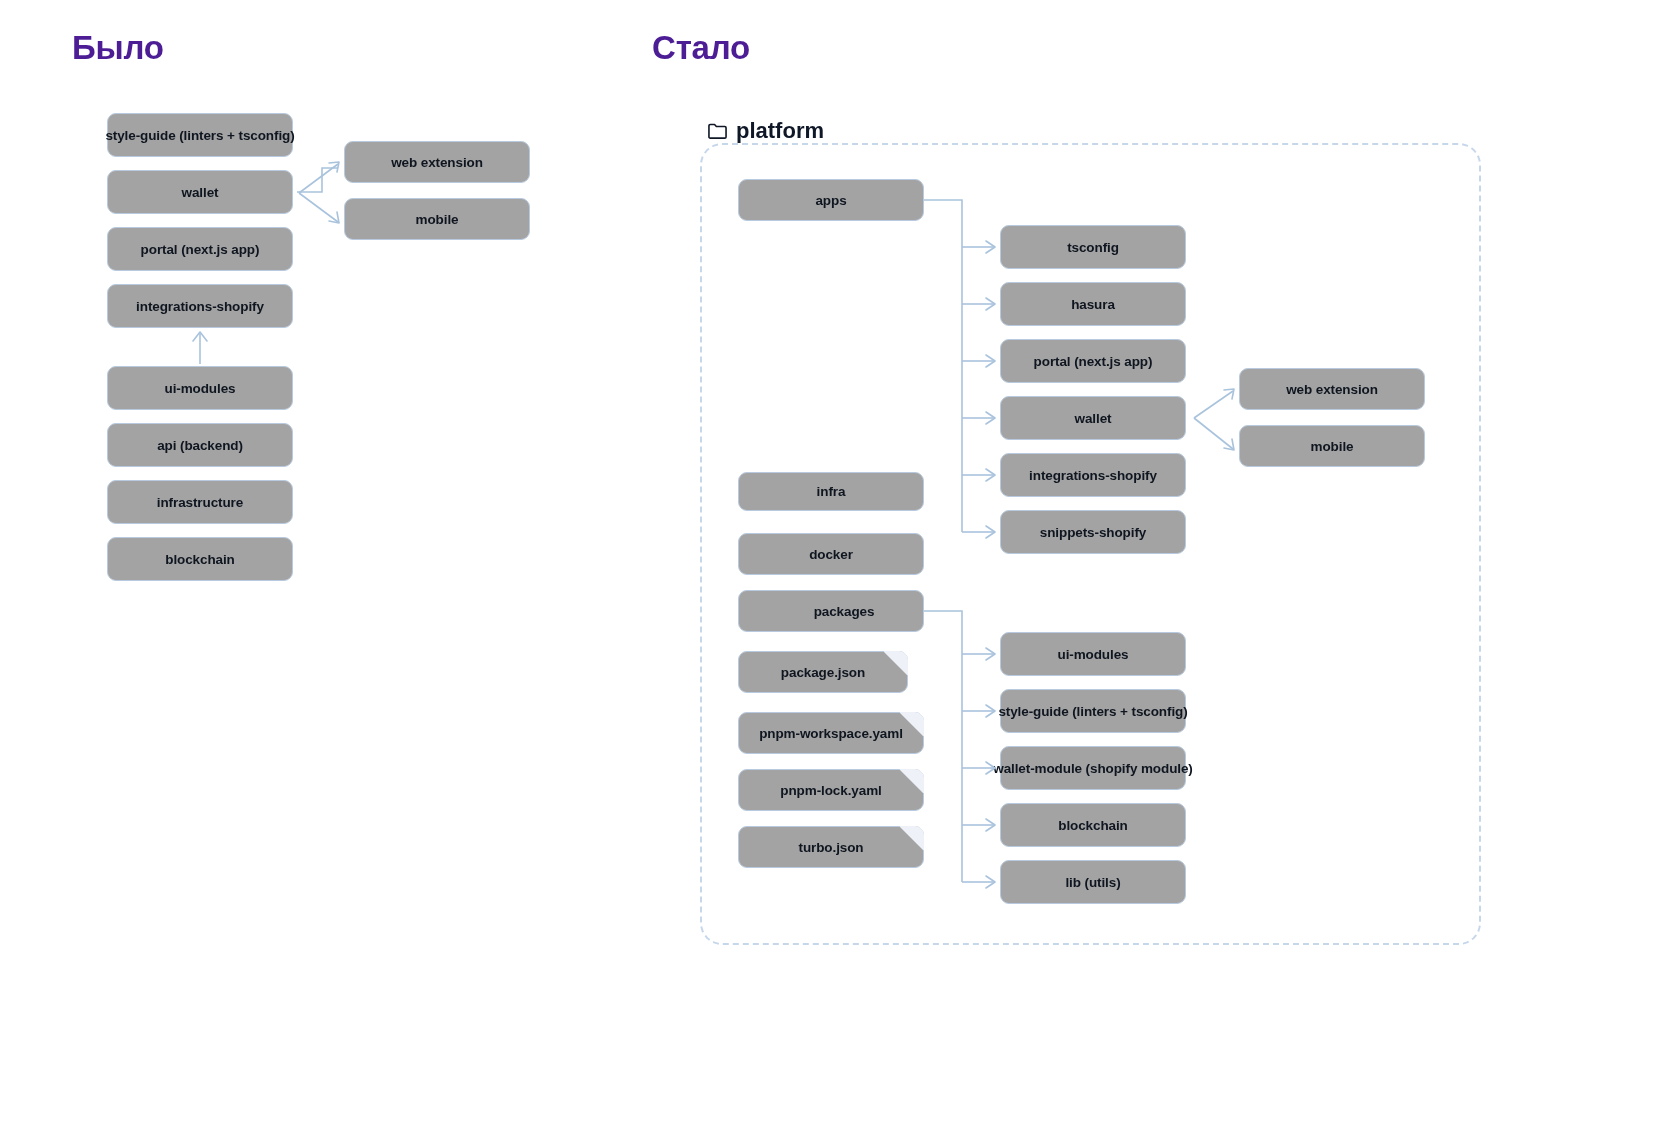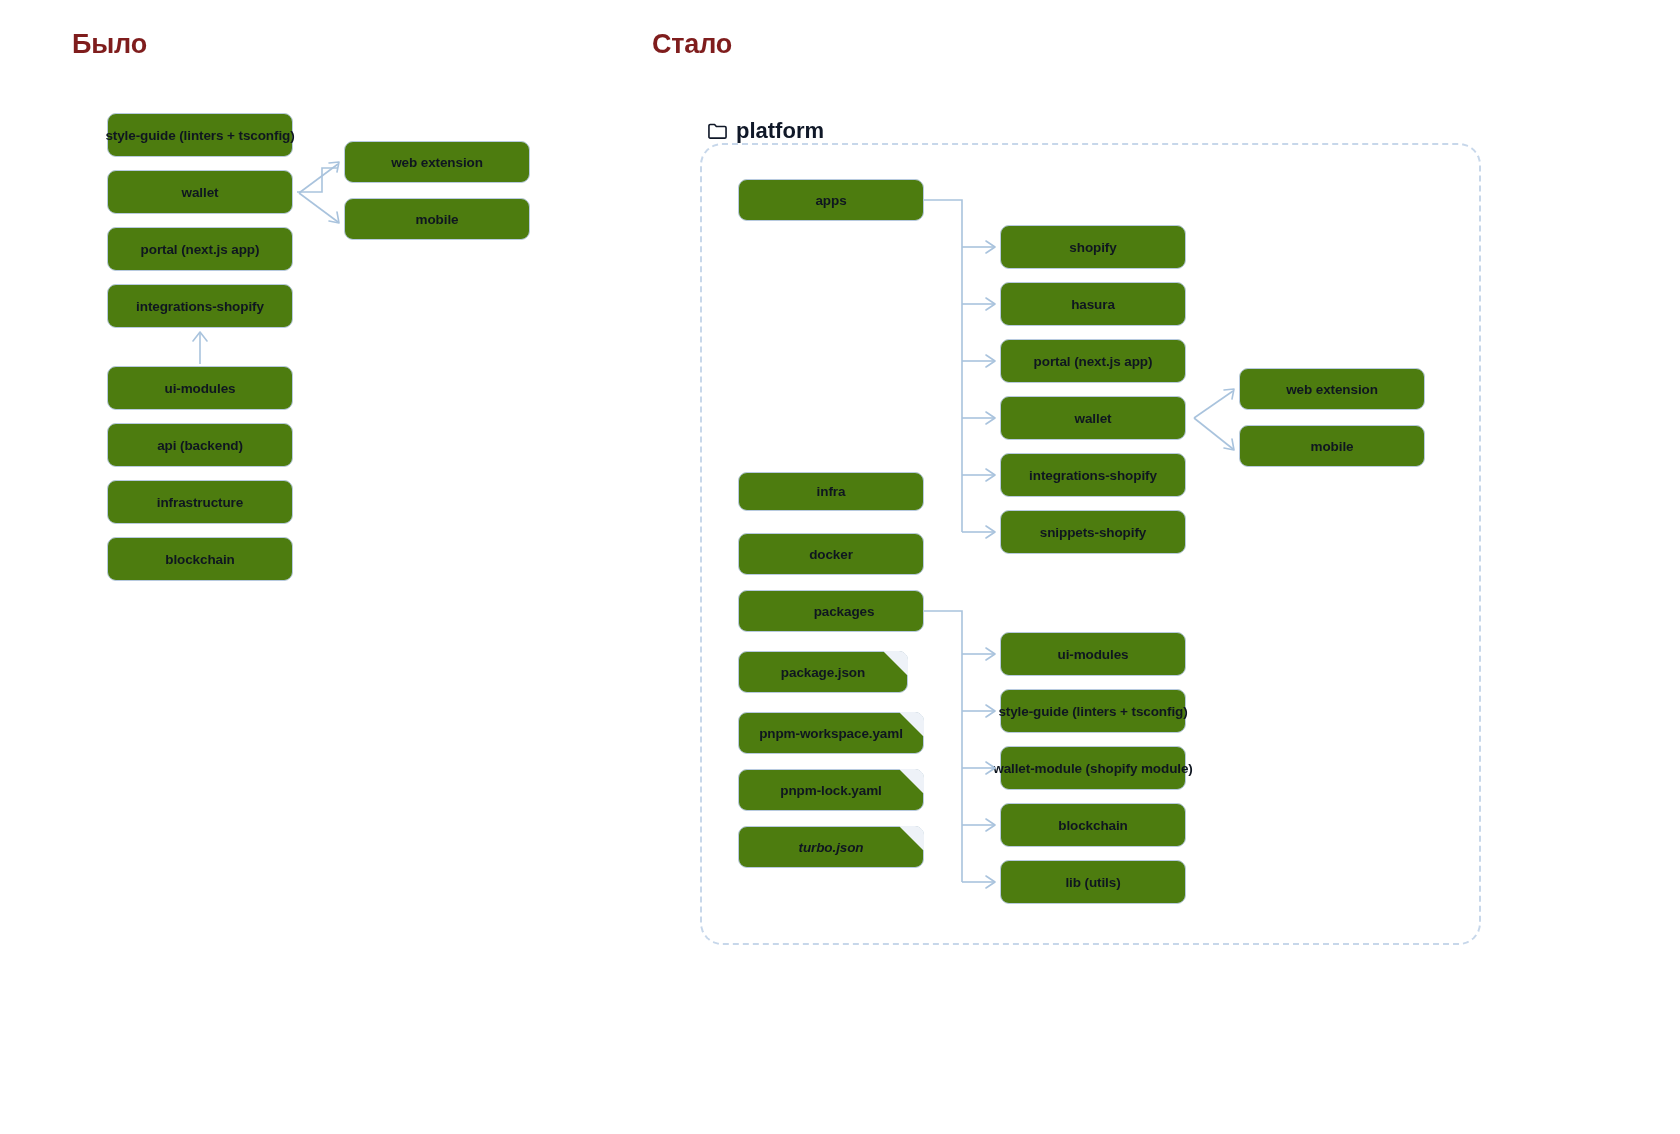--- a/index.html
+++ b/index.html
@@ -7,23 +7,23 @@
     width:1680px;height:1134px;
     background:#ffffff;
     font-family:"Liberation Sans", sans-serif;
     overflow:hidden;
     position:relative;
   }
   #stage{position:absolute;inset:0;}
 
   .heading{
     position:absolute;
-    font-size:27px;
+    font-size:33px;
     font-weight:700;
-    color:#7f1d1d;
+    color:#4c1d95;
     letter-spacing:-0.2px;
     white-space:nowrap;
   }
 
   .folder-label{
     position:absolute;
     display:flex;align-items:center;gap:9px;
     font-size:22px;font-weight:700;color:#101828;
     white-space:nowrap;
   }
@@ -34,21 +34,21 @@
     border:2px dashed #c7d7ea;
     border-radius:22px;
     background:transparent;
   }
 
   .node{
     position:absolute;
     box-sizing:border-box;
     border:1px solid #b8cadf;
     border-radius:9px;
-    background:#4d7c0f;
+    background:#a3a3a3;
     display:flex;align-items:center;justify-content:center;
     font-size:13.5px;
     font-weight:700;
     color:#0f1620;
     letter-spacing:-0.1px;
     text-align:center;
     white-space:nowrap;
     padding:0 10px;
   }
   .node.file{
@@ -115,26 +115,26 @@
     <span>package.json</span>
   </div>
   <div class="node file" style="left:738px;top:712px;width:186px;height:42px;">
     <span class="fold"></span>
     <span>pnpm-workspace.yaml</span>
   </div>
   <div class="node file" style="left:738px;top:769px;width:186px;height:42px;">
     <span class="fold"></span>
     <span>pnpm-lock.yaml</span>
   </div>
-  <div class="node file" style="left:738px;top:826px;width:186px;height:42px;font-style:italic;">
+  <div class="node file" style="left:738px;top:826px;width:186px;height:42px;">
     <span class="fold"></span>
     <span>turbo.json</span>
   </div>
 
-  <div class="node" style="left:1000px;top:225px;width:186px;height:44px;">shopify</div>
+  <div class="node" style="left:1000px;top:225px;width:186px;height:44px;">tsconfig</div>
   <div class="node" style="left:1000px;top:282px;width:186px;height:44px;">hasura</div>
   <div class="node" style="left:1000px;top:339px;width:186px;height:44px;">portal (next.js app)</div>
   <div class="node" style="left:1000px;top:396px;width:186px;height:44px;">wallet</div>
   <div class="node" style="left:1000px;top:453px;width:186px;height:44px;">integrations-shopify</div>
   <div class="node" style="left:1000px;top:510px;width:186px;height:44px;">snippets-shopify</div>
 
   <div class="node" style="left:1239px;top:368px;width:186px;height:42px;">web extension</div>
   <div class="node" style="left:1239px;top:425px;width:186px;height:42px;">mobile</div>
 
   <div class="node" style="left:1000px;top:632px;width:186px;height:44px;">ui-modules</div>

